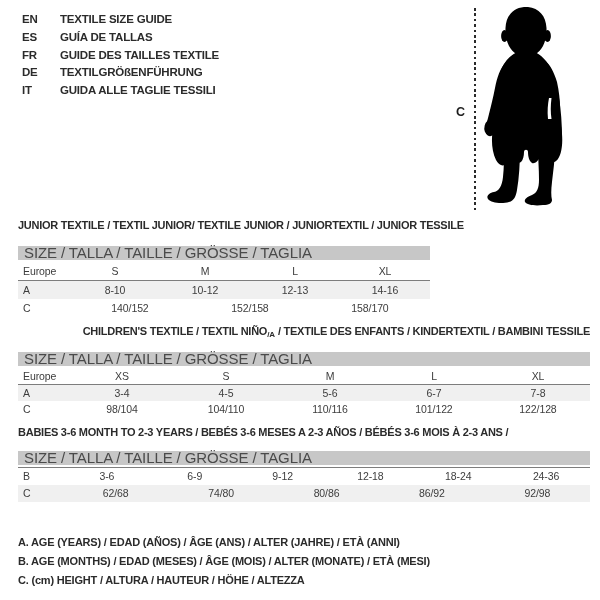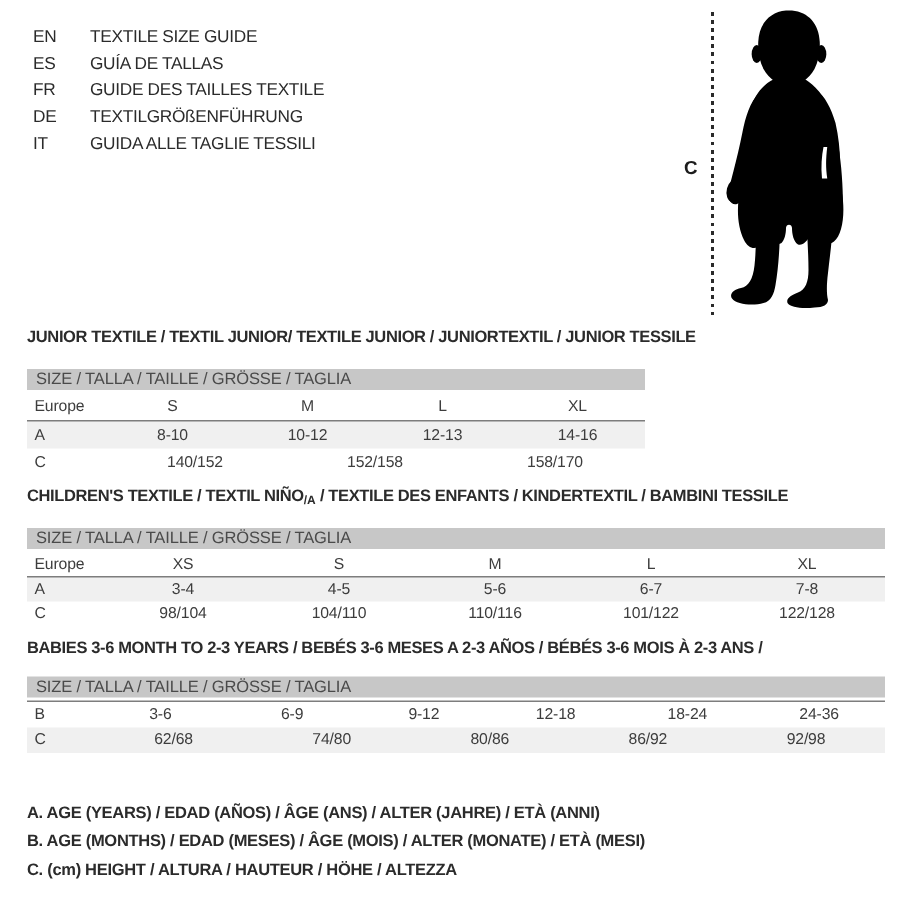--- a/index.html
+++ b/index.html
@@ -3,40 +3,40 @@
 <meta charset="utf-8">
 <style>
   html,body{margin:0;padding:0;}
   body{
     width:600px;height:600px;background:#ffffff;position:relative;overflow:hidden;
     font-family:"Liberation Sans", sans-serif;color:#3d3d3d;
     -webkit-font-smoothing:antialiased;
   }
   
   .lang-list{position:absolute;left:22px;top:13px;}
-  .lang-row{display:flex;height:17.8px;align-items:flex-end;
-    font-size:11.5px;font-weight:normal;color:#2b2b2b;letter-spacing:-0.2px;white-space:nowrap;}
+  .lang-row{display:flex;height:17.8px;align-items:flex-start;
+    font-size:11.5px;font-weight:bold;color:#2b2b2b;letter-spacing:-0.2px;white-space:nowrap;}
   .lang-code{width:38px;flex:0 0 38px;}
   
   .height-line{position:absolute;left:474px;top:8px;width:2px;height:202px;
     background:repeating-linear-gradient(to bottom,#2a2a2a 0 2.6px,transparent 2.6px 5.4px);}
   .height-label{position:absolute;left:456px;top:105px;font-size:12.5px;font-weight:bold;color:#1c1c1c;}
   .baby-svg{position:absolute;left:482px;top:6px;width:92px;height:202px;}
   .baby-svg *{fill:#000000;}
   .baby-svg .gap{fill:#ffffff;}
   
   .size-table{position:absolute;left:18px;}
   .t1{top:219px;width:412px;}
   .t2{top:325px;width:572px;}
   .t3{top:425px;width:572px;}
   .table-title{font-size:11px;font-weight:bold;color:#2b2b2b;letter-spacing:-0.25px;white-space:nowrap;}
-  .t1 .table-title,.t2 .table-title{height:12px;line-height:12px;margin-bottom:15px;}
+  .t1 .table-title,.t2 .table-title{height:12px;line-height:12px;margin-bottom:15px;text-align:right;}
   .t3 .table-title{line-height:15px;margin-bottom:11px;}
   .band{height:14px;line-height:14px;background:#c7c7c7;color:#4a4a4a;
-    font-size:11px;padding-left:6px;letter-spacing:-0.1px;margin-bottom:2px;}
+    font-size:15px;padding-left:6px;letter-spacing:-0.1px;margin-bottom:2px;}
   .trow{display:flex;align-items:center;font-size:10.5px;letter-spacing:-0.1px;}
   .t1 .trow{height:18px;line-height:18px;}
   .t2 .trow{height:16px;line-height:16px;}
   .t3 .trow{height:17px;line-height:17px;}
   .trow.alt{background:#f0f0f0;}
   .trow.sep{border-top:1px solid #7d7d7d;}
   .tlabel{flex:0 0 52px;width:52px;padding-left:5px;box-sizing:border-box;}
   .t3 .tlabel{flex:0 0 45px;width:45px;}
   .tcell{flex:1;text-align:center;}
   .sub{font-size:8px;vertical-align:-2px;letter-spacing:0;}

